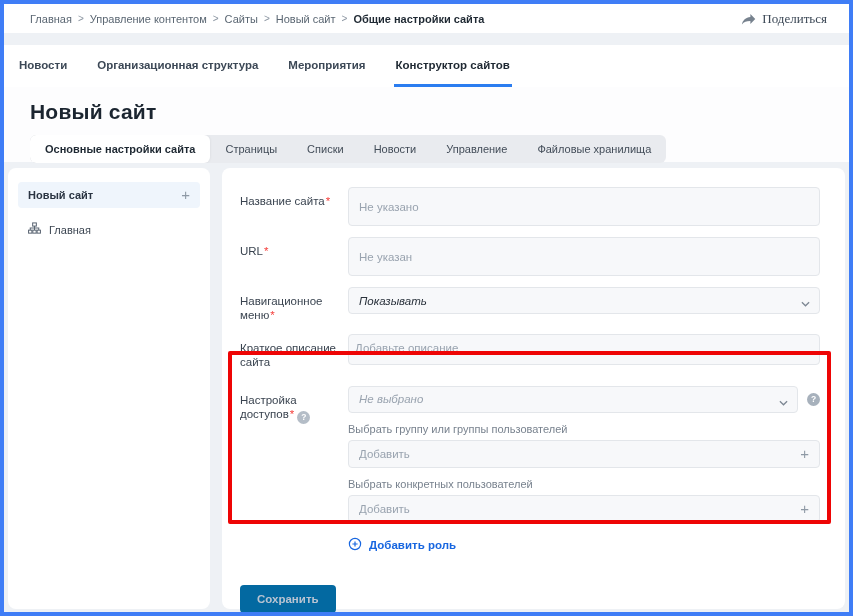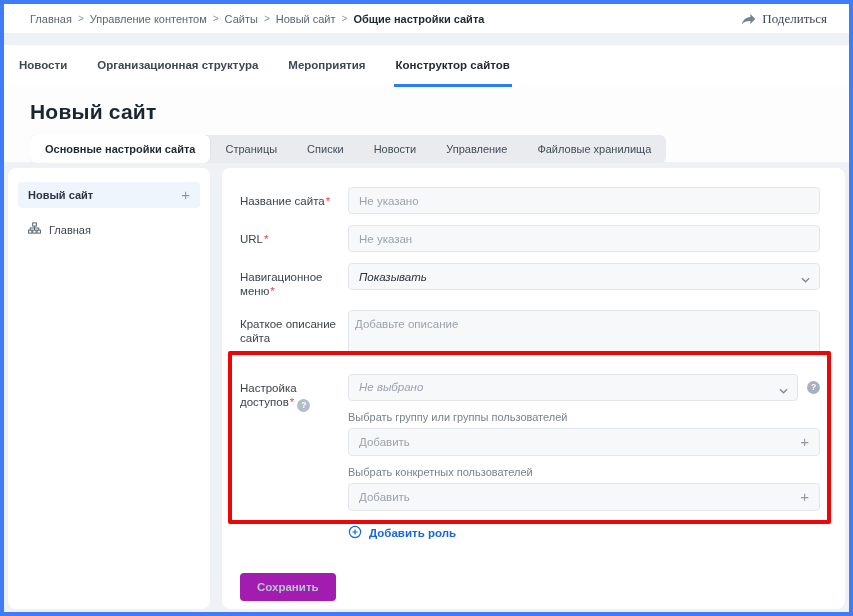--- a/index.html
+++ b/index.html
@@ -76,23 +76,23 @@
     width:108px; flex:none; padding-top:7px;
     font-size:11.5px; color:#3a4450; line-height:1.25;
   }
   .req { color:#f5413d; margin-left:1px; }
   .form-field { flex:1; position:relative; }
   .tb, .select-box, .add-box, .ta {
     width:100%; background:#f7f8fa;
     border:1px solid #e3e6ea; border-radius:4px;
     font-size:11.5px; font-family:inherit;
   }
-  .tb { height:27px; padding:0 10px; color:#2a323c; }
+  .tb { height:39px; padding:0 10px; color:#2a323c; }
   .tb::placeholder { color:#99a3af; }
-  .ta { height:44px; padding:7px 6px; resize:none; }
+  .ta { height:31px; padding:7px 6px; resize:none; }
   .ta::placeholder { color:#99a3af; }
   .select-box {
     height:27px; display:flex; align-items:center;
     padding:0 26px 0 10px; cursor:pointer; position:relative;
   }
   .select-value { color:#2a323c;font-style:italic; }
   .select-value.muted { color:#99a3af; }
   .chev { position:absolute; right:9px; top:9px; }
   .access-field { display:flex; align-items:center; gap:9px; }
   .access-select { flex:1; }
@@ -120,21 +120,21 @@
     left:6px; top:183px; width:603px; height:173px;
     border:4px solid #ee0505; border-radius:2px;
   }
   
   .btn-row { display:flex; gap:11px; margin-top:30px; }
   .btn {
     height:28px; padding:0 17px; border-radius:4px;
     font-size:11.5px; font-weight:600; font-family:inherit;
     display:inline-flex; align-items:center; cursor:pointer; border:none;
   }
-  .btn.disabled { background:#a21caf; color:#b9c4d2; cursor:default; }
+  .btn.disabled { background:#0369a1; color:#b9c4d2; cursor:default; }
   .btn.secondary { background:#fff; border:1px solid #dbdfe5; color:#1f2833; }
 </style>
 </head>
 <body>
 
 <div class="crumb-bar">
   <div class="crumbs">
     <span class="crumb">Главная</span>
     <span class="crumb-sep">&gt;</span>
     <span class="crumb">Управление контентом</span>

